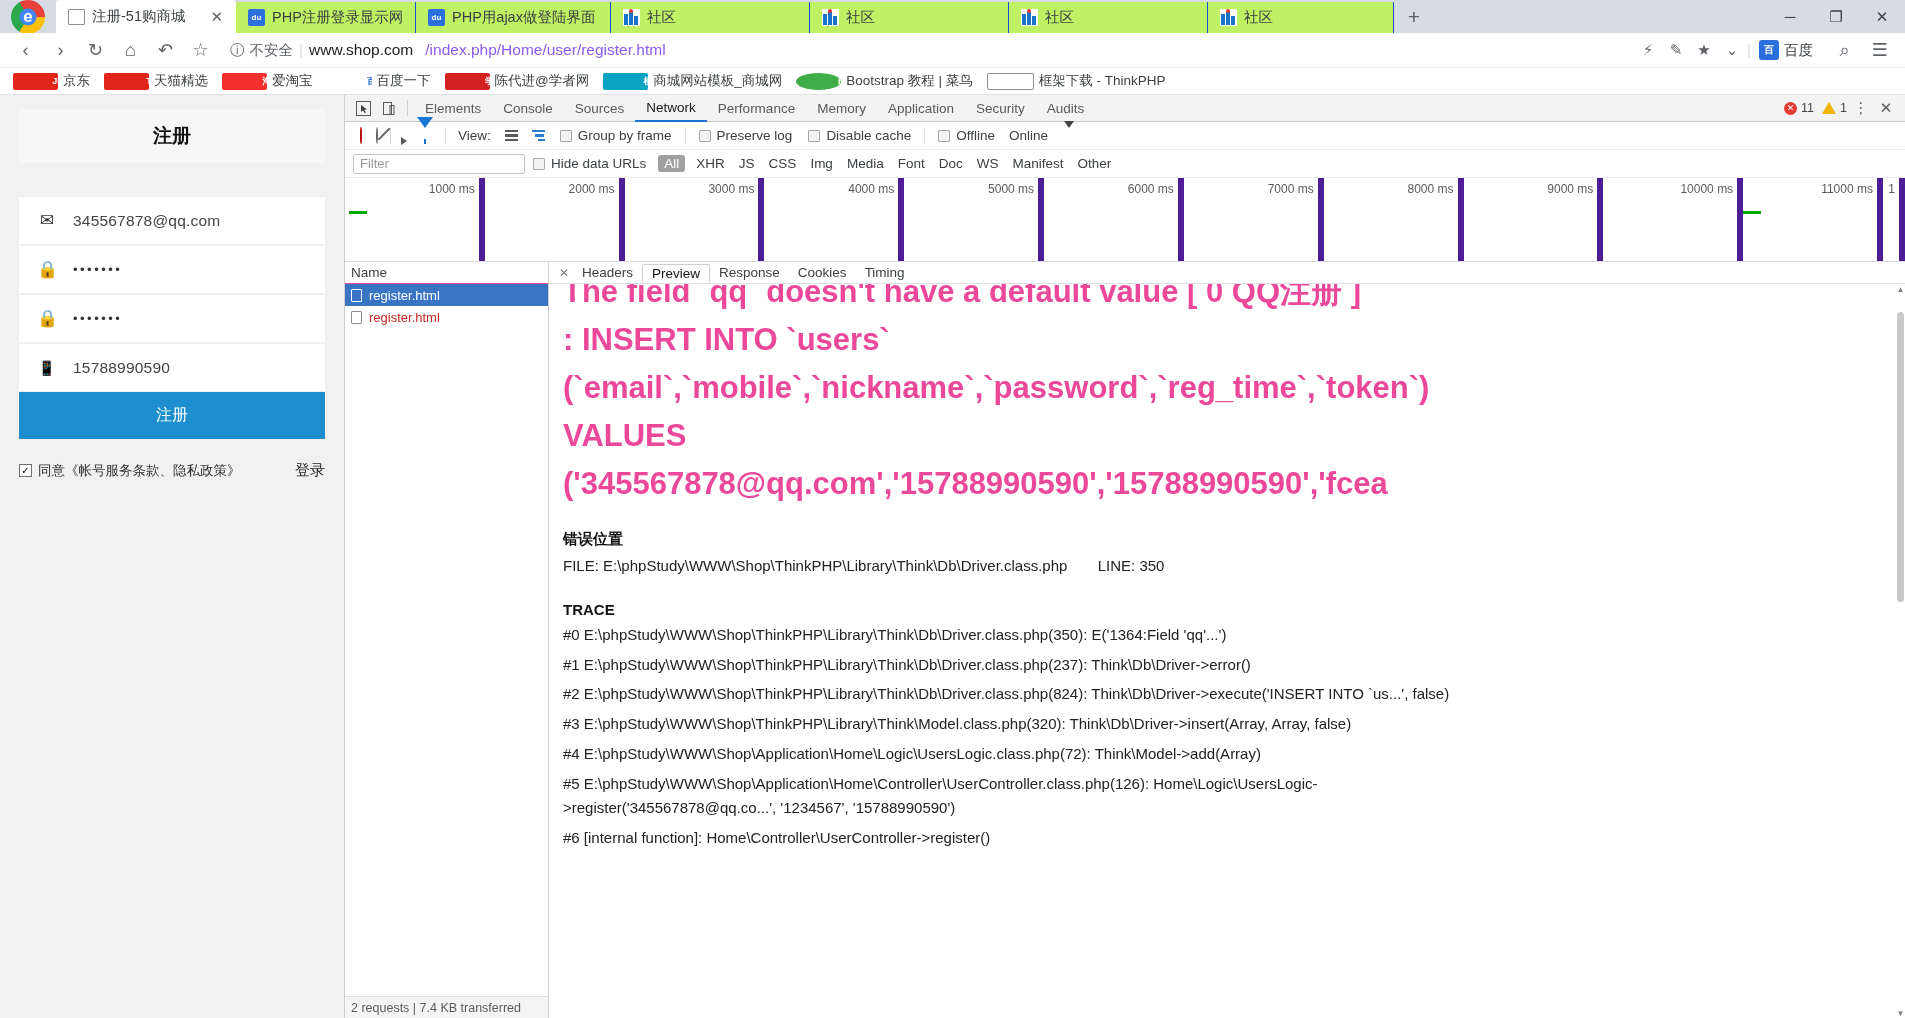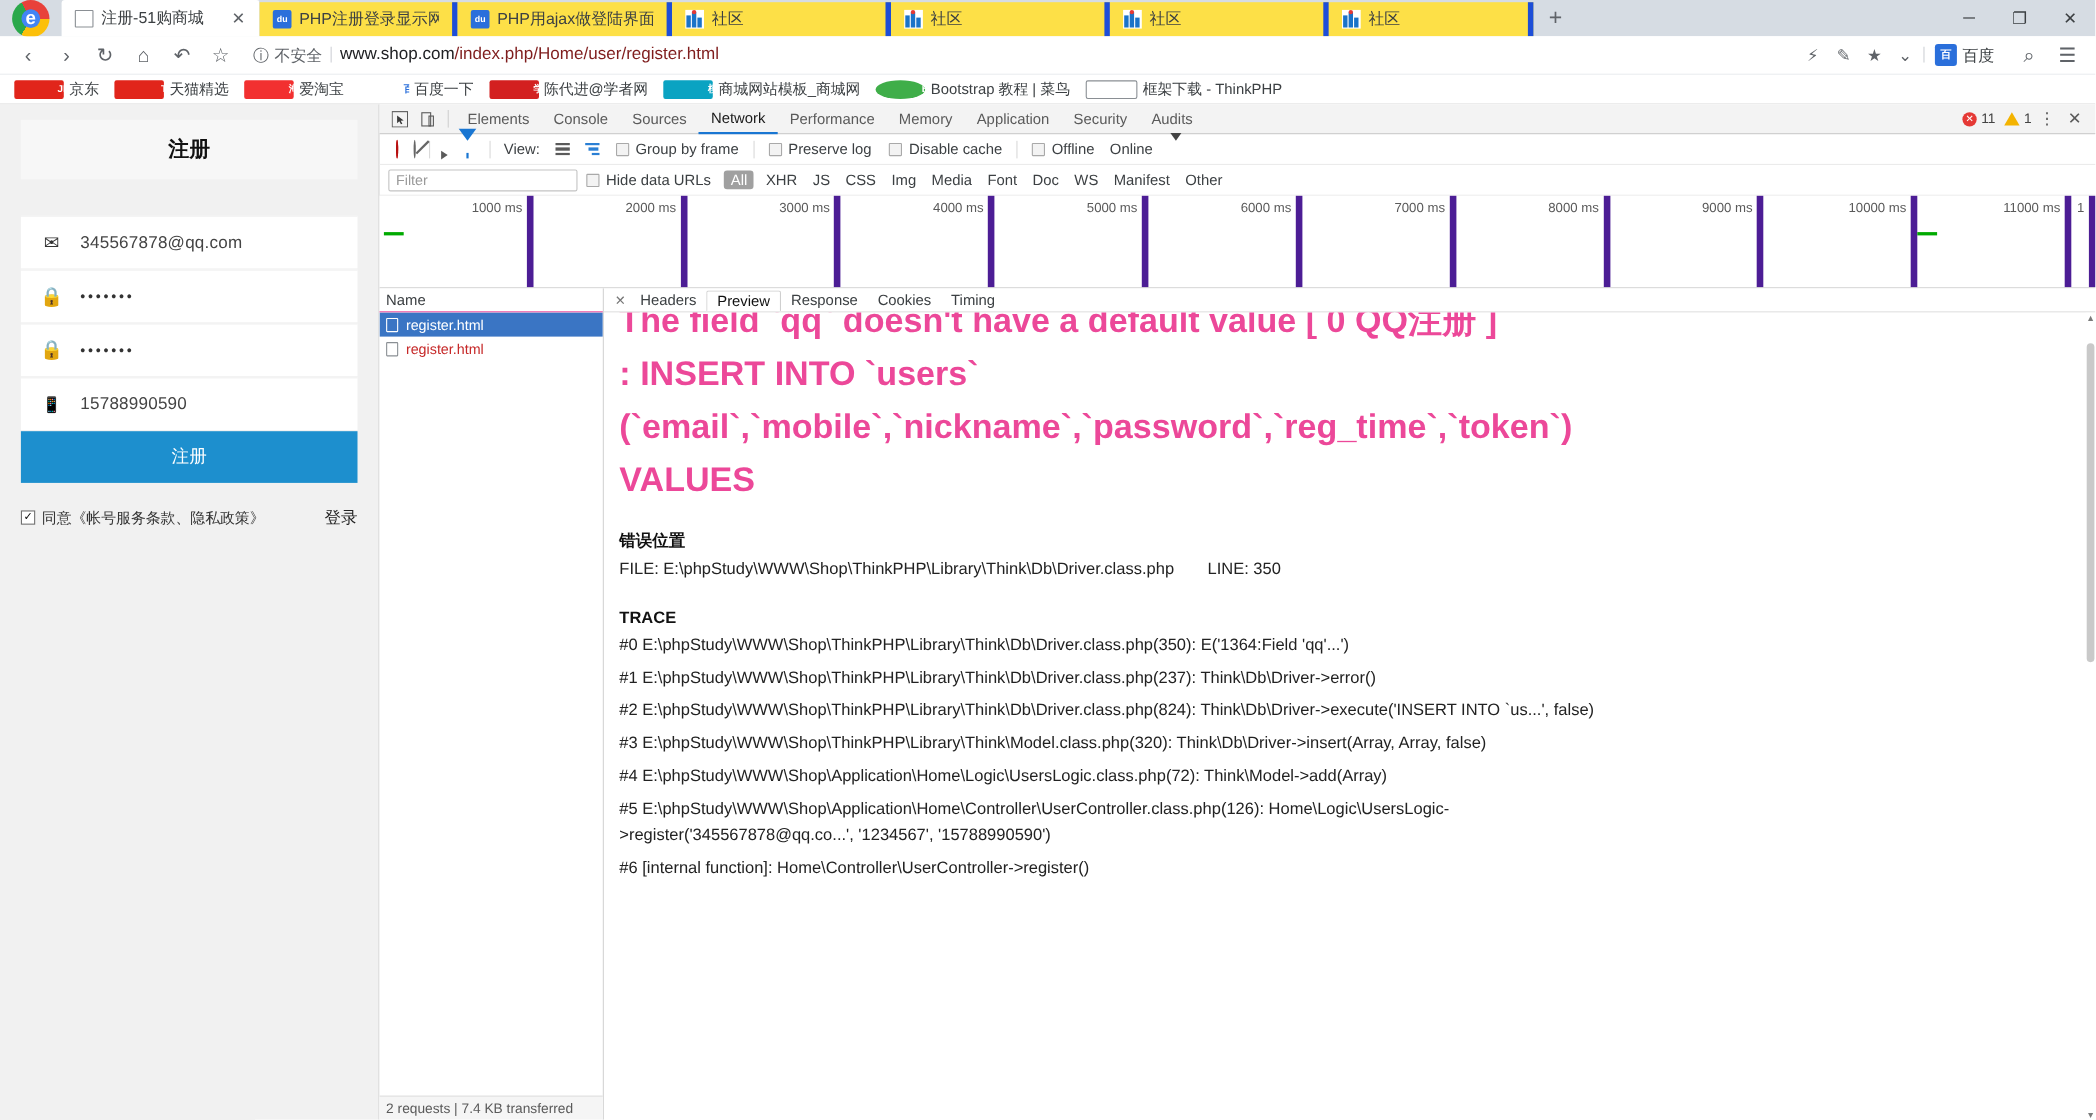--- a/index.html
+++ b/index.html
@@ -27,21 +27,21 @@
     content:""; position:absolute; left:50%; top:50%; transform:translate(-50%,-50%);
     width:17px;height:17px;border-radius:50%;background:#4285f4;
   }
   .logo-circle::before{
     content:"e"; position:absolute; left:50%; top:50%; transform:translate(-50%,-52%);
     z-index:2; font-size:17px; color:#fff; font-weight:bold; line-height:1;
   }
   .tab {
     height:31px; display:flex; align-items:center; gap:7px;
     padding:0 12px; font-size:14.5px; color:#3c4043;
-    background:#fde047; border-right:5px solid #1d4ed8;
+    background:#bef264; border-right:1px solid #1d4ed8;
     position:relative; min-width:0; overflow:hidden; white-space:nowrap;
   }
   .tab.active{
     background:#fff; height:33px; border-right:1px solid #fff;
     border-top-left-radius:3px; border-top-right-radius:3px;
   }
   .tab .tab-title{ overflow:hidden; text-overflow:clip; }
   .tab .tab-close{ margin-left:auto; padding-left:14px; color:#5f6368; font-size:15px; }
   .favicon{ width:17px;height:17px;flex:0 0 17px;display:inline-block;position:relative; }
   .fav-doc{ border:1.5px solid #8a8f94; border-radius:1px; background:#fff; width:13px;height:16px; }
@@ -64,21 +64,21 @@
     border-bottom:1px solid #e8eaed;
   }
   .tbtn{ width:35px;height:32px;display:flex;align-items:center;justify-content:center;color:#5f6368;font-size:18px; }
   .omnibox{
     flex:1; display:flex; align-items:center; height:30px; gap:6px; padding:0 8px; margin-left:4px;
     font-size:15.5px; color:#202124; min-width:0;
   }
   .omnibox .sec{ display:flex;align-items:center;gap:5px;color:#5f6368;font-size:14.5px; }
   .omnibox .sep{ color:#dadce0; }
   .url b{ font-weight:normal; color:#202124;}
-  .url .dim{ color:#7f1d1d; }
+  .url .dim{ color:#8b5cf6;margin-left:12px; }
   .omni-right{ display:flex; align-items:center; gap:2px; margin-left:auto; }
   .omni-right .ic{ width:26px;height:28px;display:flex;align-items:center;justify-content:center;color:#5f6368;font-size:15px;}
   .baidu-box{ display:flex;align-items:center;gap:5px;font-size:14.5px;color:#3c4043;padding:0 6px; }
   .baidu-ico{ width:20px;height:20px;border-radius:3px;background:#2a6fdb;color:#fff;font-size:10px;
     display:flex;align-items:center;justify-content:center;font-weight:bold;}
 
   
   .bookmarks{
     position:absolute; left:0; top:68px; width:1905px; height:27px;
     background:#fff; display:flex; align-items:center; gap:0; padding:0 6px;
@@ -563,20 +563,21 @@
         <span class="dp-tab">Response</span>
         <span class="dp-tab">Cookies</span>
         <span class="dp-tab">Timing</span>
       </div>
 
       <div class="dp-body">
         <div class="err-h1 clip">The field `qq` doesn't have a default value [ 0 QQ注册 ]</div>
         <div class="err-h1">: INSERT INTO `users`</div>
         <div class="err-h1">(`email`,`mobile`,`nickname`,`password`,`reg_time`,`token`)</div>
         <div class="err-h1">VALUES</div>
+        <div class="err-h1">('345567878@qq.com','15788990590','15788990590','fcea</div>
 
         <div class="err-sub">错误位置</div>
         <div class="err-line">
           <span>FILE: E:\phpStudy\WWW\Shop\ThinkPHP\Library\Think\Db\Driver.class.php</span>
           <span style="display:inline-block;width:22px"></span>
           <span>LINE: 350</span>
         </div>
 
         <div class="err-sub">TRACE</div>
         <div class="err-line" style="white-space:nowrap">#0 E:\phpStudy\WWW\Shop\ThinkPHP\Library\Think\Db\Driver.class.php(350): E('1364:Field 'qq'...')</div>

